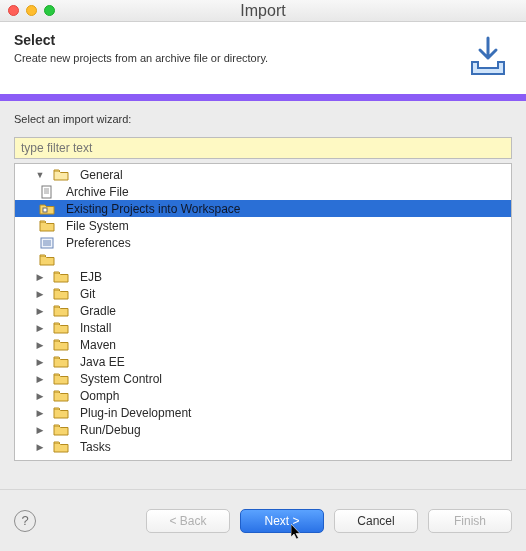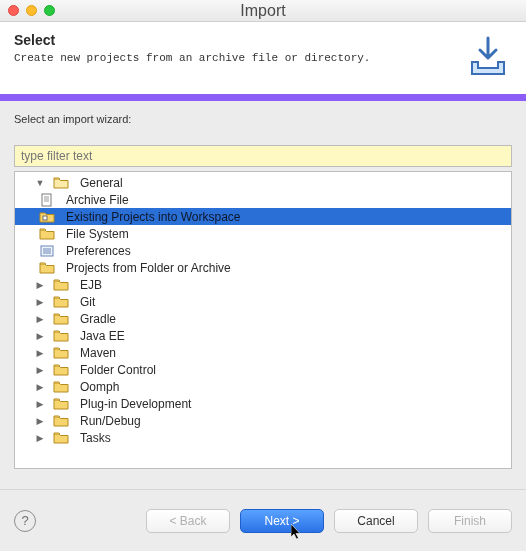--- a/index.html
+++ b/index.html
@@ -46,28 +46,27 @@
   }
   .header-left { flex: 1; }
   .header h1 {
     margin: 0 0 4px 0;
     font-size: 14px;
     font-weight: 700;
   }
   .header .desc {
     font-size: 11px;
     color: #333;
-    font-family: Liberation Mono, monospace;
   }
   .banner-icon { width: 48px; height: 48px; margin-left: 10px; }
 
   .body {
     padding: 12px 14px 8px 14px;
   }
-  .body-label { font-size: 11px; margin-bottom: 20px; color: #333; }
+  .body-label { font-size: 11px; margin-bottom: 12px; color: #333; }
   .filter-input {
     width: 100%;
     height: 22px;
     border: 1px solid #bdbdbd;
     background: #fef9c3;
     padding: 2px 6px;
     font-size: 12px;
     color: #8a8a8a;
     outline: none;
   }
@@ -219,21 +218,20 @@
               <line x1="4" y1="9" x2="12" y2="9" stroke="#6a86b7"></line>
             </svg></span>
     <span class="row-label">Preferences</span>
   </div>
         <div class="row indent2">
     <span class="arrow"></span>
     <span class="leaf-icon"><svg width="16" height="14" viewBox="0 0 16 14">
               <path d="M1 3 L6 3 L7.5 4.5 L15 4.5 L15 12 L1 12 Z" fill="#f7d56e" stroke="#b58b1e"></path>
               <path d="M1 3 L1 2 L5.5 2 L7 3" fill="#f7d56e" stroke="#b58b1e"></path>
             </svg></span>
-    <span class="row-label">Projects from Folder or Archive</span>
   </div>
         <div class="row indent1">
     <span class="arrow closed"></span>
     <span class="folder-icon"><svg width="16" height="14" viewBox="0 0 16 14">
               <path d="M1 3 L6 3 L7.5 4.5 L15 4.5 L15 12 L1 12 Z" fill="#f7d56e" stroke="#b58b1e"></path>
               <path d="M1 3 L1 2 L5.5 2 L7 3" fill="#f7d56e" stroke="#b58b1e"></path>
             </svg></span>
     <span class="row-label">EJB</span>
   </div>
         <div class="row indent1">
@@ -251,37 +249,45 @@
               <path d="M1 3 L1 2 L5.5 2 L7 3" fill="#f7d56e" stroke="#b58b1e"></path>
             </svg></span>
     <span class="row-label">Gradle</span>
   </div>
         <div class="row indent1">
     <span class="arrow closed"></span>
     <span class="folder-icon"><svg width="16" height="14" viewBox="0 0 16 14">
               <path d="M1 3 L6 3 L7.5 4.5 L15 4.5 L15 12 L1 12 Z" fill="#f7d56e" stroke="#b58b1e"></path>
               <path d="M1 3 L1 2 L5.5 2 L7 3" fill="#f7d56e" stroke="#b58b1e"></path>
             </svg></span>
+    <span class="row-label">Install</span>
+  </div>
+        <div class="row indent1">
+    <span class="arrow closed"></span>
+    <span class="folder-icon"><svg width="16" height="14" viewBox="0 0 16 14">
+              <path d="M1 3 L6 3 L7.5 4.5 L15 4.5 L15 12 L1 12 Z" fill="#f7d56e" stroke="#b58b1e"></path>
+              <path d="M1 3 L1 2 L5.5 2 L7 3" fill="#f7d56e" stroke="#b58b1e"></path>
+            </svg></span>
+    <span class="row-label">Maven</span>
+  </div>
+        <div class="row indent1">
+    <span class="arrow closed"></span>
+    <span class="folder-icon"><svg width="16" height="14" viewBox="0 0 16 14">
+              <path d="M1 3 L6 3 L7.5 4.5 L15 4.5 L15 12 L1 12 Z" fill="#f7d56e" stroke="#b58b1e"></path>
+              <path d="M1 3 L1 2 L5.5 2 L7 3" fill="#f7d56e" stroke="#b58b1e"></path>
+            </svg></span>
     <span class="row-label">Java EE</span>
   </div>
         <div class="row indent1">
     <span class="arrow closed"></span>
     <span class="folder-icon"><svg width="16" height="14" viewBox="0 0 16 14">
               <path d="M1 3 L6 3 L7.5 4.5 L15 4.5 L15 12 L1 12 Z" fill="#f7d56e" stroke="#b58b1e"></path>
               <path d="M1 3 L1 2 L5.5 2 L7 3" fill="#f7d56e" stroke="#b58b1e"></path>
             </svg></span>
-    <span class="row-label">Maven</span>
-  </div>
-        <div class="row indent1">
-    <span class="arrow closed"></span>
-    <span class="folder-icon"><svg width="16" height="14" viewBox="0 0 16 14">
-              <path d="M1 3 L6 3 L7.5 4.5 L15 4.5 L15 12 L1 12 Z" fill="#f7d56e" stroke="#b58b1e"></path>
-              <path d="M1 3 L1 2 L5.5 2 L7 3" fill="#f7d56e" stroke="#b58b1e"></path>
-            </svg></span>
-    <span class="row-label">Folder Control</span>
+    <span class="row-label">System Control</span>
   </div>
         <div class="row indent1">
     <span class="arrow closed"></span>
     <span class="folder-icon"><svg width="16" height="14" viewBox="0 0 16 14">
               <path d="M1 3 L6 3 L7.5 4.5 L15 4.5 L15 12 L1 12 Z" fill="#f7d56e" stroke="#b58b1e"></path>
               <path d="M1 3 L1 2 L5.5 2 L7 3" fill="#f7d56e" stroke="#b58b1e"></path>
             </svg></span>
     <span class="row-label">Oomph</span>
   </div>
         <div class="row indent1">

